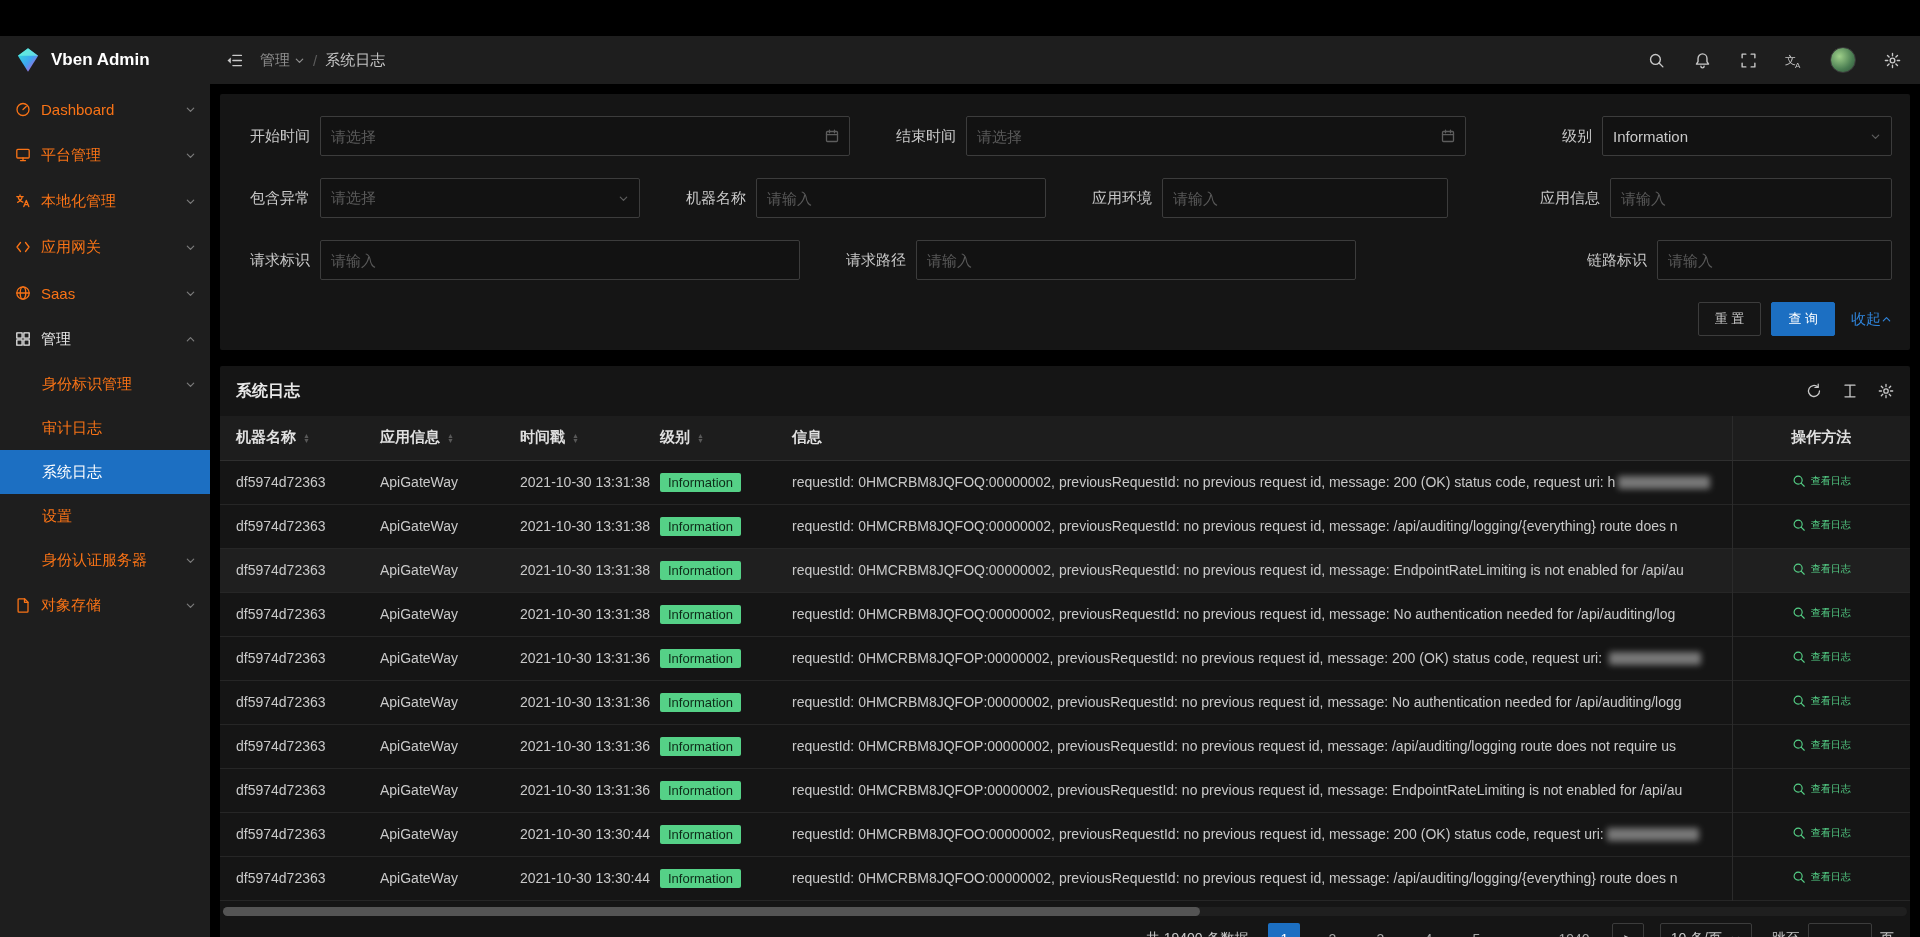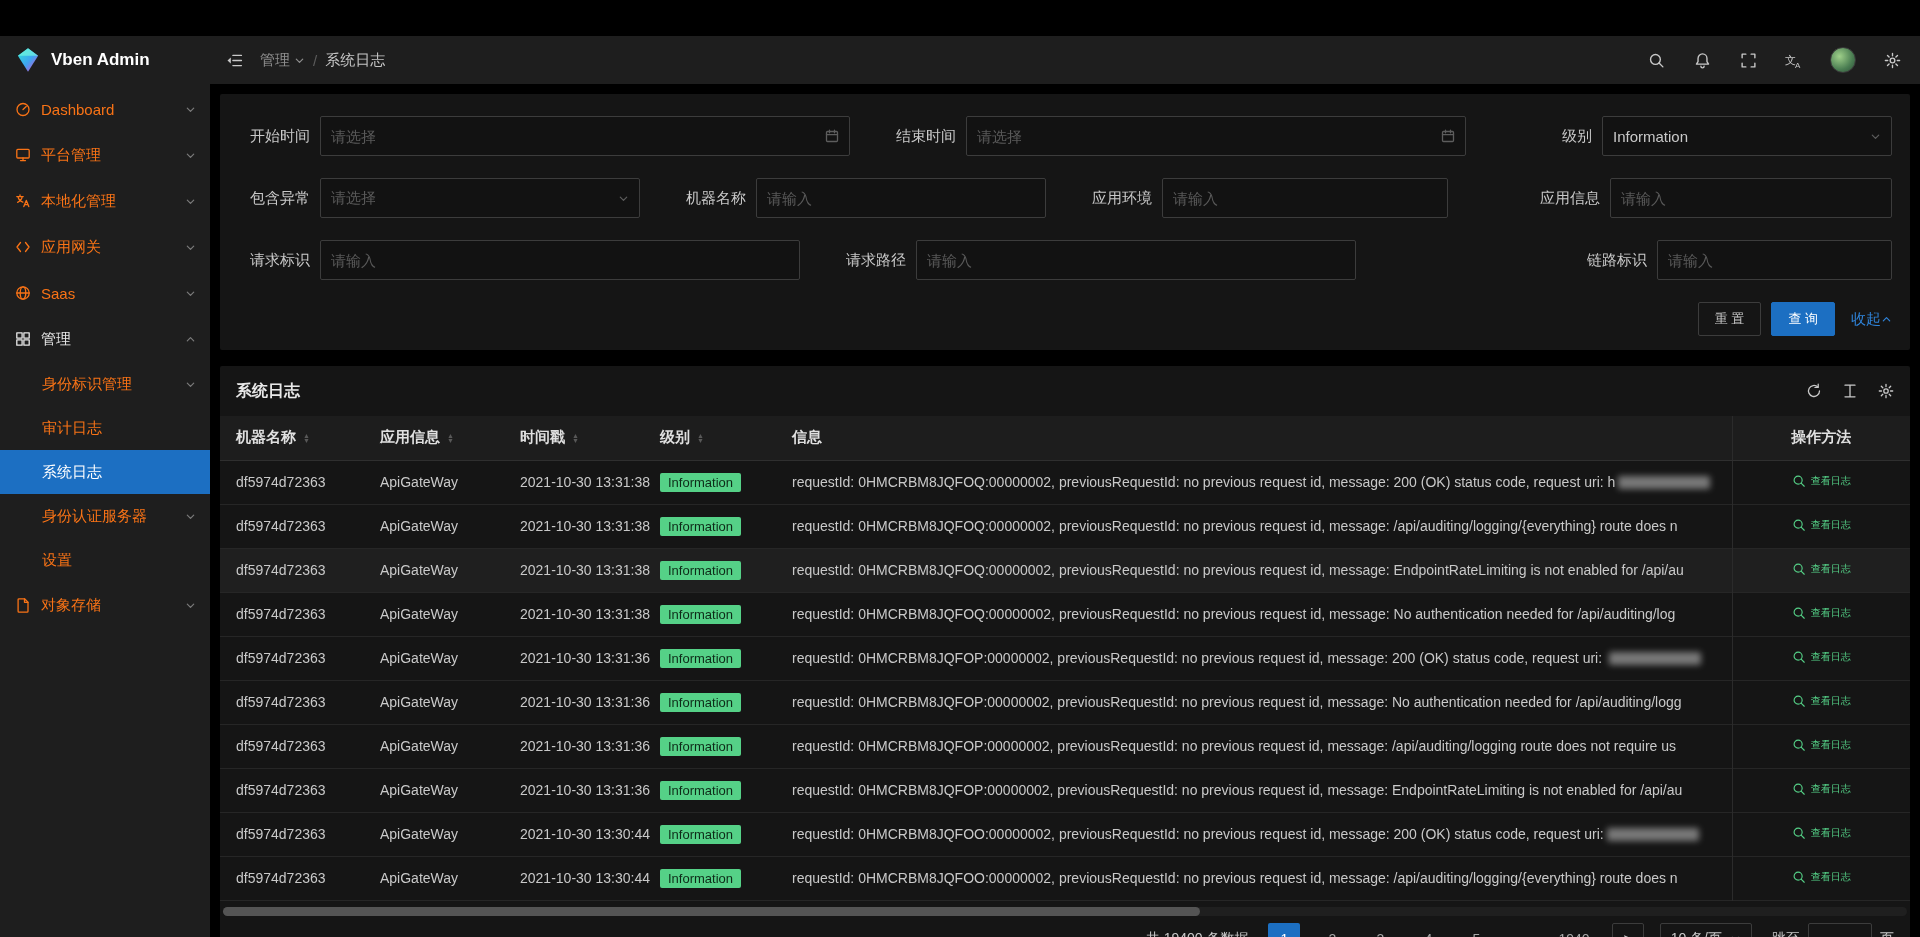--- a/index.html
+++ b/index.html
@@ -223,29 +223,29 @@
             </svg>
           </span>
         </div>
         <div class="menu-item child">
           <span class="mi-label">审计日志</span>
         </div>
         <div class="menu-item child active">
           <span class="mi-label">系统日志</span>
         </div>
         <div class="menu-item child">
+          <span class="mi-label">设置</span>
+        </div>
+        <div class="menu-item child">
           <span class="mi-label">身份认证服务器</span>
           <span class="mi-chevron">
             <svg width="11" height="11" viewBox="0 0 12 12">
               <path d="M2.5 4.5L6 8l3.5-3.5" fill="none" stroke="currentColor" stroke-width="1.3" stroke-linecap="round" stroke-linejoin="round"></path>
             </svg>
           </span>
-        </div>
-        <div class="menu-item child">
-          <span class="mi-label">设置</span>
         </div>
         <div class="menu-item top">
           <span class="mi-icon">
             <svg width="16" height="16" viewBox="0 0 16 16">
               <path d="M4 1.8h5.5L13 5.3v8.9a.9.9 0 0 1-.9.9H4a.9.9 0 0 1-.9-.9V2.7a.9.9 0 0 1 .9-.9z" fill="none" stroke="currentColor" stroke-width="1.3" stroke-linecap="round" stroke-linejoin="round"></path>
               <path d="M9.5 1.8v3.5H13" fill="none" stroke="currentColor" stroke-width="1.3" stroke-linecap="round" stroke-linejoin="round"></path>
             </svg>
           </span>
           <span class="mi-label">对象存储</span>
           <span class="mi-chevron">

